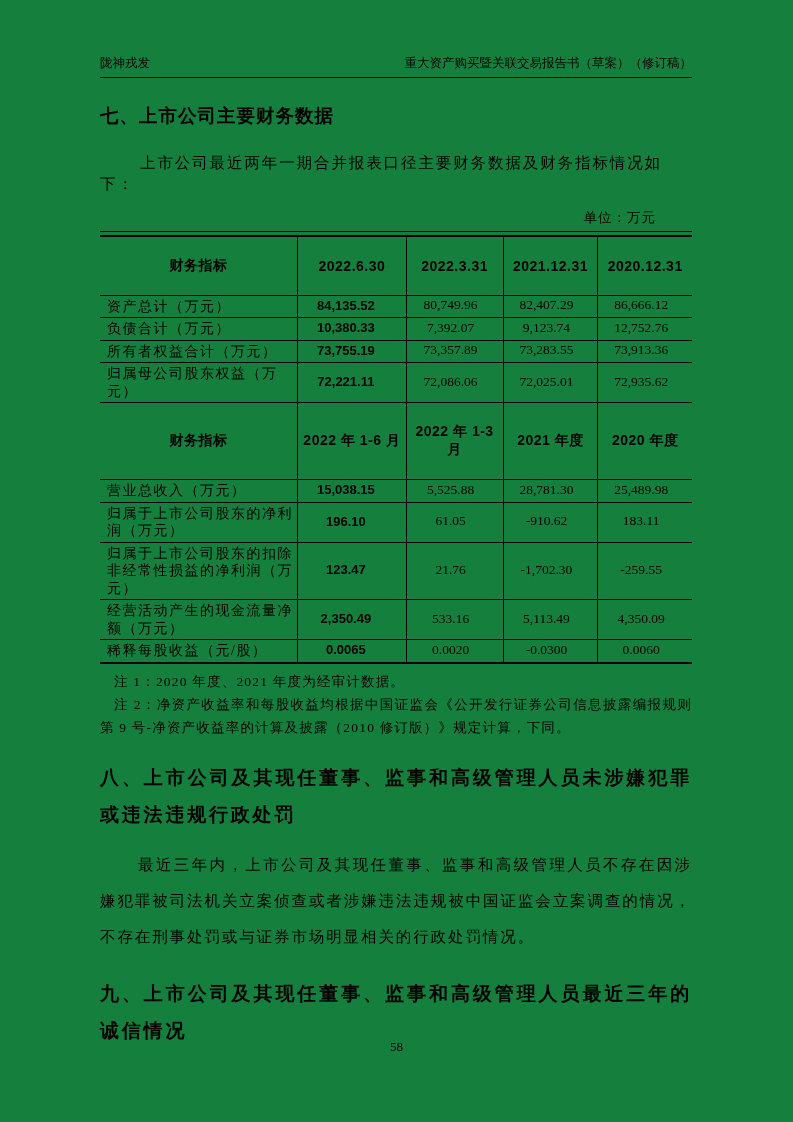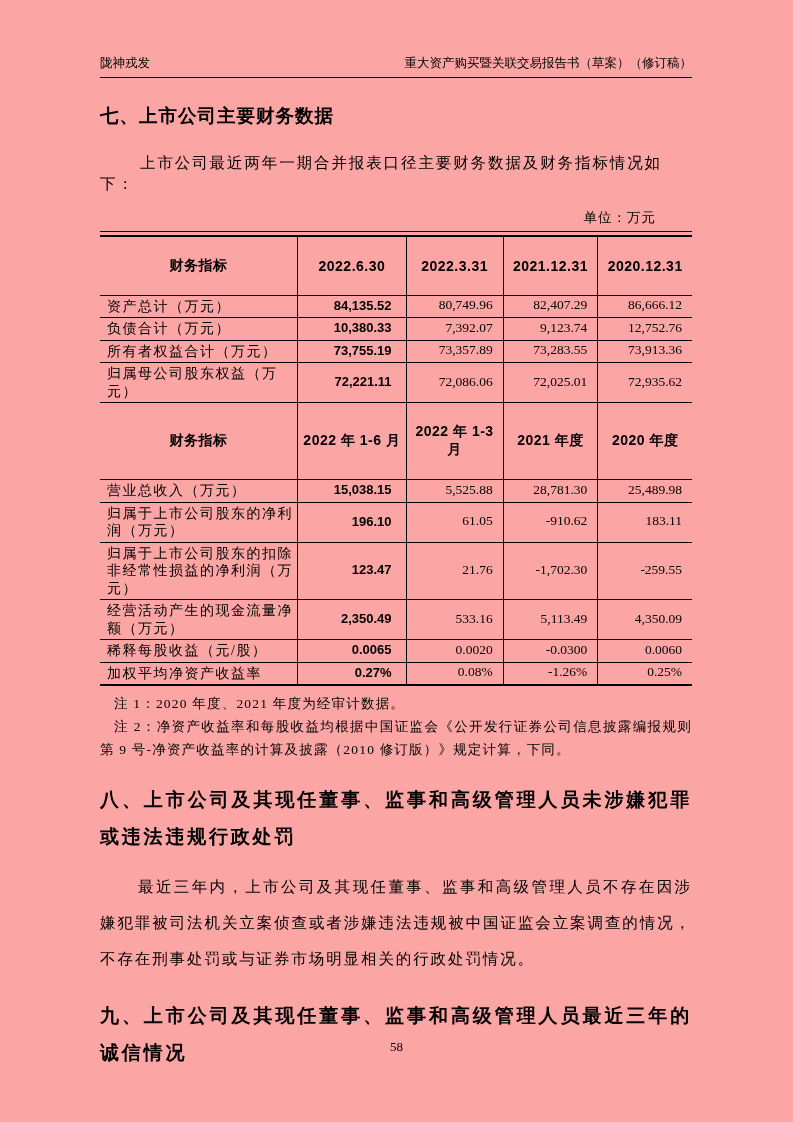--- a/index.html
+++ b/index.html
@@ -1,17 +1,17 @@
 <!DOCTYPE html>
 <html><head>
 <meta charset="utf-8">
 <style>
   html,body { margin:0; padding:0; background:#f2f2f2; }
   .page {
-    width:793px; height:1122px; margin:0 auto; background:#fca5a5;
+    width:793px; height:1122px; margin:0 auto; background:#15803d;
     position:relative; box-sizing:border-box; padding:55px 101px 0 100px;
     font-family:"Liberation Serif","DejaVu Serif",serif; color:#000;
     outline:1px solid #d8d8d8; overflow:hidden;
   }
   .doc-header {
     display:flex; justify-content:space-between; align-items:flex-end;
     border-bottom:1.5px solid #000; padding-bottom:5px; font-size:12.5px;
   }
   .sec-title {
     font-family:"Liberation Sans","DejaVu Sans",sans-serif; font-weight:700;
@@ -25,21 +25,21 @@
   table { width:100%; border-collapse:collapse; border-top:2.2px solid #000; border-bottom:2.5px solid #000; table-layout:fixed; }
   th,td { border:1px solid #000; vertical-align:middle; }
   th:first-child,td:first-child { border-left:0; }
   th:last-child,td:last-child  { border-right:0; }
   tr.hdr-row th {
     font-family:"Liberation Sans","DejaVu Sans",sans-serif; font-weight:700;
     font-size:14px; letter-spacing:0.5px; padding:20px 2px; text-align:center;
   }
   tr.hdr-row:not(:first-child) th { border-top:1.8px solid #000; }
   td.label { text-align:left; font-size:14px; letter-spacing:1.5px; padding:2px 2px 2px 7px; line-height:1.25; }
-  td.num   { text-align:right; font-size:13.5px; padding:0 10px 2px 2px; }
+  td.num   { text-align:center; font-size:13.5px; padding:0 10px 2px 2px; }
   td.num.bold {
     font-family:"Liberation Sans","DejaVu Sans",sans-serif; font-weight:700;
     font-size:13px; padding-right:14px;
   }
   .notes { margin:6px 0 0; }
   .notes p {
     margin:0; font-size:13.5px; letter-spacing:1.2px; line-height:23px;
     text-indent:14px; text-align:justify;
   }
   .body-para {
@@ -147,27 +147,20 @@
             <td class="num">5,113.49</td>
             <td class="num">4,350.09</td>
           </tr>
           <tr>
             <td class="label">稀释每股收益（元/股）</td>
             <td class="num bold">0.0065</td>
             <td class="num">0.0020</td>
             <td class="num">-0.0300</td>
             <td class="num">0.0060</td>
           </tr>
-          <tr>
-            <td class="label">加权平均净资产收益率</td>
-            <td class="num bold">0.27%</td>
-            <td class="num">0.08%</td>
-            <td class="num">-1.26%</td>
-            <td class="num">0.25%</td>
-          </tr>
         </tbody>
     </table>
   </div>
 
   <div class="notes">
     <p>注 1：2020 年度、2021 年度为经审计数据。</p>
     <p>注 2：净资产收益率和每股收益均根据中国证监会《公开发行证券公司信息披露编报规则第 9 号-净资产收益率的计算及披露（2010 修订版）》规定计算，下同。</p>
   </div>
 
   <h1 class="sec-title">八、上市公司及其现任董事、监事和高级管理人员未涉嫌犯罪或违法违规行政处罚</h1>

